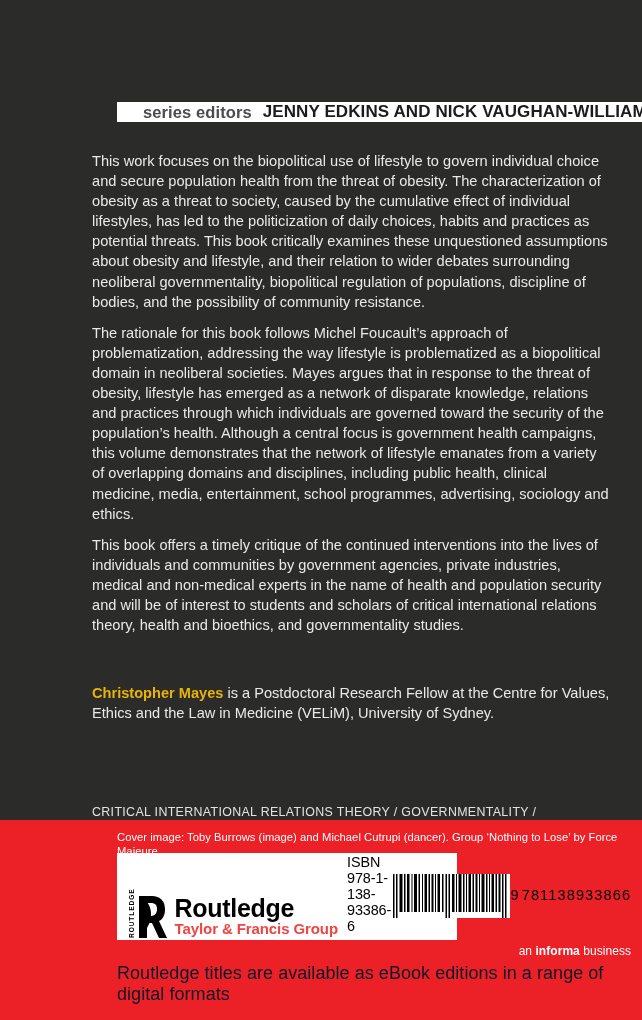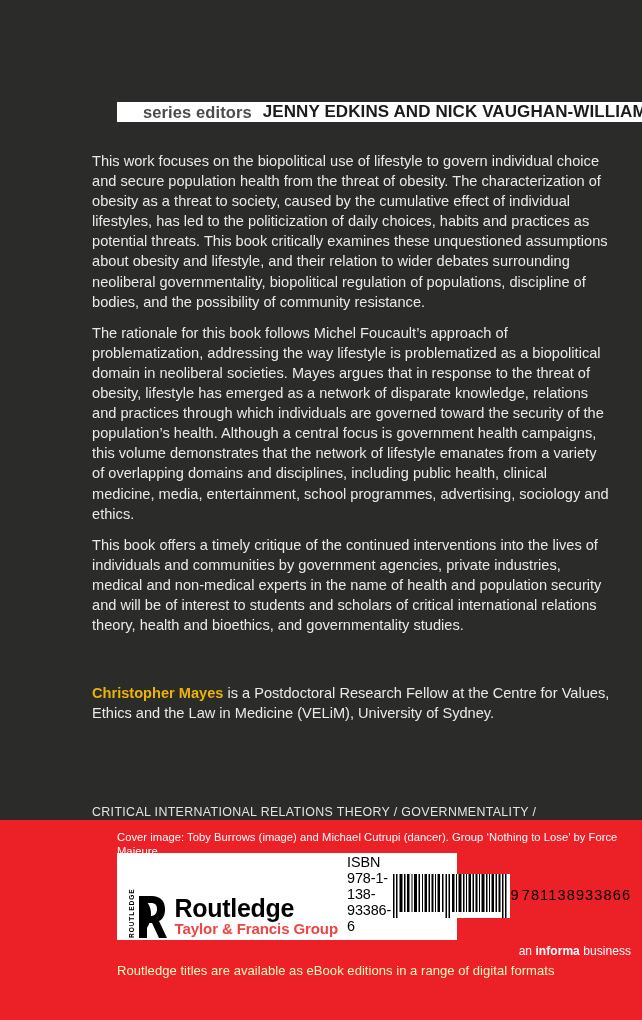--- a/index.html
+++ b/index.html
@@ -219,22 +219,22 @@
     font-size: 12px;
     color: #ffffff;
     letter-spacing: 0.05px;
   }
   .informa b { font-weight: bold; }
 
   .ebook-line {
     position: absolute;
     left: 117px;
     top: 143px;
-    font-size: 13px;
-    color: #fef9c3;
+    font-size: 18px;
+    color: #0f172a;
     letter-spacing: 0.05px;
   }
 </style>
 </head>
 <body>
 
 <div id="cover">
 
   <div class="top-pad"></div>
 

